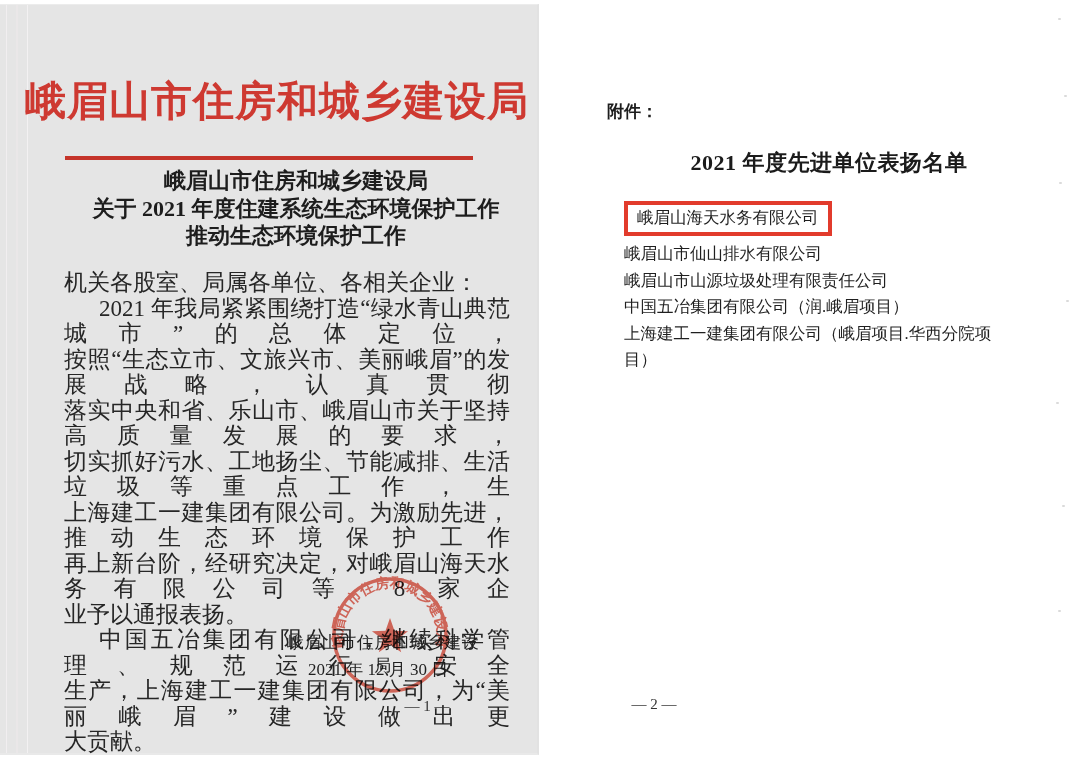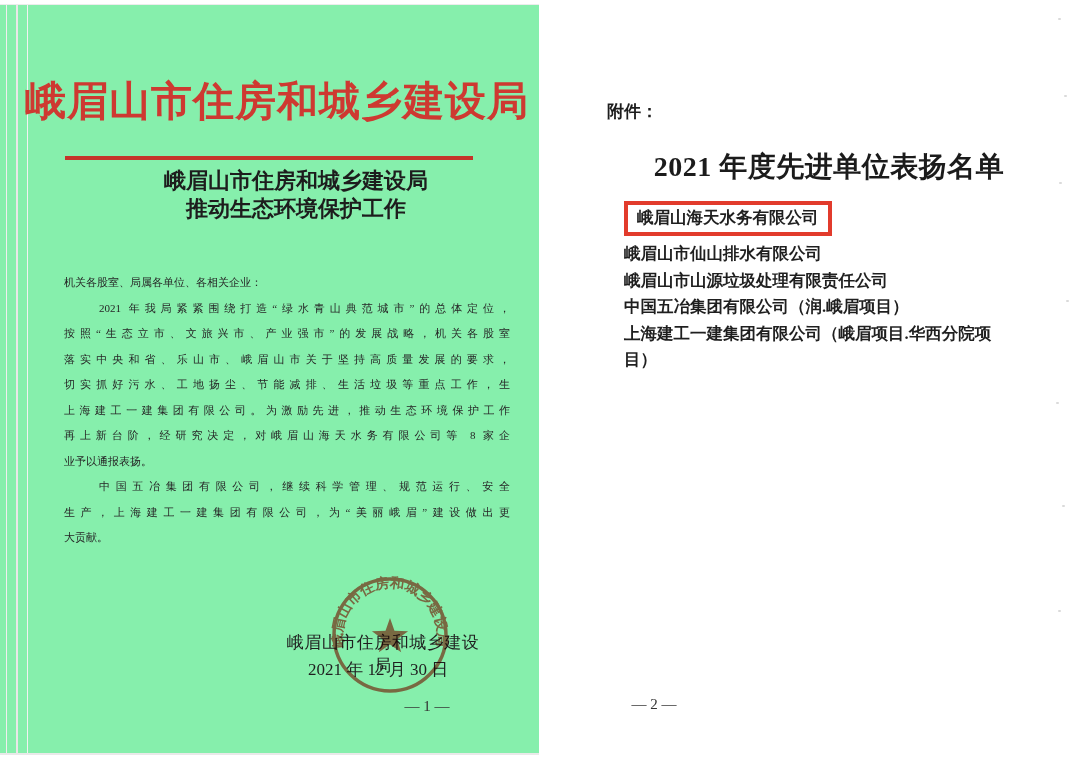--- a/index.html
+++ b/index.html
@@ -7,68 +7,67 @@
     width:1080px;height:760px;position:relative;overflow:hidden;
     background:#ffffff;
     font-family:"Liberation Serif","DejaVu Serif",serif;
     color:#222;
   }
   .canvas{position:absolute;inset:0;}
 
   
   .page1{
     position:absolute;left:0;top:4px;width:537px;height:748px;
-    background:#86efac;
+    background:#e5e5e5;
     border-top:1px solid #ececec;
     border-right:2px solid #e2e2e2;
     border-bottom:2px solid #e9e9e9;
-    padding-left:20px;
   }
   .fold-line{position:absolute;top:0;height:100%;}
   .fold-a{left:6px;width:1px;background:#f1eef0;}
   .fold-b{left:16px;width:2px;background:#eae7e8;}
   .fold-c{left:27px;width:1px;background:#f3f1f2;}
 
   .letterhead{
     position:absolute;left:17px;top:72px;width:520px;
     text-align:center;font-size:41px;font-weight:bold;
     letter-spacing:1px;line-height:1.2;
   }
   .red-rule{position:absolute;left:65px;top:151px;width:408px;height:4px;}
 
   .doc-title{
     position:absolute;left:36px;top:162px;width:520px;
     text-align:center;font-weight:bold;font-size:22px;line-height:27.5px;color:#1d1d1d;
   }
 
   .body-block{
     position:absolute;left:64px;top:265px;width:446px;
-    font-size:11px;line-height:25.5px;color:#262626;font-family:Liberation Serif, serif;
+    font-size:23px;line-height:25.5px;color:#262626;font-family:Liberation Serif, serif;
   }
   .body-block .line{width:100%;}
   .line.indent{text-indent:35px;}
   .line.fill{text-align:justify;text-align-last:justify;}
 
   .seal{position:absolute;left:328px;top:568px;width:124px;height:124px;
         opacity:.82;mix-blend-mode:multiply;}
 
   .sig-line{position:absolute;left:283px;top:626px;width:200px;
             text-align:center;font-size:17px;color:#1f1f1f;letter-spacing:.5px;}
   .date-line{position:absolute;left:283px;top:653px;width:190px;
              text-align:center;font-size:17px;color:#1f1f1f;}
   .pageno1{position:absolute;left:387px;top:693px;width:80px;
            text-align:center;font-size:15px;color:#333;}
 
   
   .page2{position:absolute;left:539px;top:0;width:506px;height:760px;background:#fff;padding-left:24px;}
   .attach-label{position:absolute;left:68px;top:100px;font-size:17px;font-weight:bold;color:#1d1d1d;}
   .list-title{position:absolute;left:90px;top:148px;width:400px;text-align:center;
-              font-size:28px;font-weight:bold;color:#1b1b1b;letter-spacing:.5px;}
+              font-size:22px;font-weight:bold;color:#1b1b1b;letter-spacing:.5px;}
   .company-list{position:absolute;left:85px;top:201px;width:400px;
-                font-size:16.5px;font-weight:bold;color:#1f1f1f;}
+                font-size:16.5px;font-weight:normal;color:#1f1f1f;}
   .company-list .item{line-height:26.5px;}
   .first-item{margin-bottom:5px;}
   .hl-box{display:inline-block;border:4px solid #e23b2c;padding:2px 9px 3px 9px;line-height:22px;}
   .pageno2{position:absolute;left:75px;top:696px;width:80px;
            text-align:center;font-size:15px;color:#333;}
 
   
   .speck{position:absolute;width:3px;height:2px;background:#dadada;border-radius:1px;}
 </style>
 </head>
@@ -79,27 +78,28 @@
   <div class="page1">
     <div class="fold-line fold-a"></div>
     <div class="fold-line fold-b"></div>
     <div class="fold-line fold-c"></div>
 
     <div class="letterhead" style="color:#ce3931">峨眉山市住房和城乡建设局</div>
     <div class="red-rule" style="background:#c5342a"></div>
 
     <div class="doc-title">
       <div>峨眉山市住房和城乡建设局</div>
+      <div>关于 2021 年度住建系统生态环境保护工作</div>
       <div>推动生态环境保护工作</div>
     </div>
 
     <div class="body-block">
       <div class="line">机关各股室、局属各单位、各相关企业：</div>
       <div class="line indent fill">2021 年我局紧紧围绕打造“绿水青山典范城市”的总体定位，</div>
-      <div class="line fill">按照“生态立市、文旅兴市、产业强市”的发展战略，机关各股室</div>
+      <div class="line fill">按照“生态立市、文旅兴市、美丽峨眉”的发展战略，认真贯彻</div>
       <div class="line fill">落实中央和省、乐山市、峨眉山市关于坚持高质量发展的要求，</div>
       <div class="line fill">切实抓好污水、工地扬尘、节能减排、生活垃圾等重点工作，生</div>
       <div class="line fill">上海建工一建集团有限公司。为激励先进，推动生态环境保护工作</div>
       <div class="line fill">再上新台阶，经研究决定，对峨眉山海天水务有限公司等 8 家企</div>
       <div class="line">业予以通报表扬。</div>
       <div class="line indent fill">中国五冶集团有限公司，继续科学管理、规范运行、安全</div>
       <div class="line fill">生产，上海建工一建集团有限公司，为“美丽峨眉”建设做出更</div>
       <div class="line">大贡献。</div>
 
     </div>

